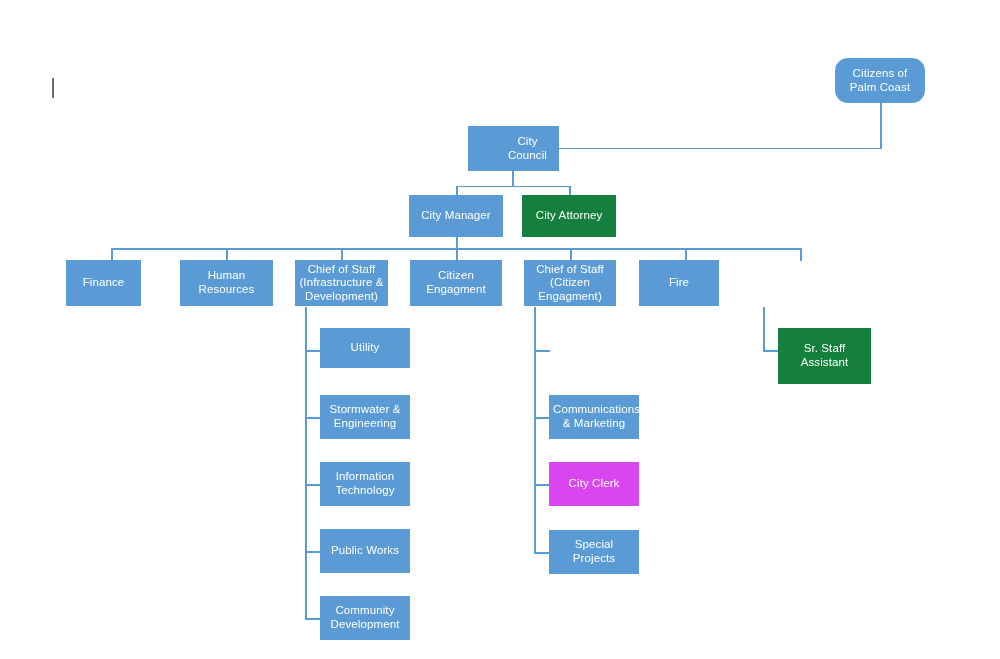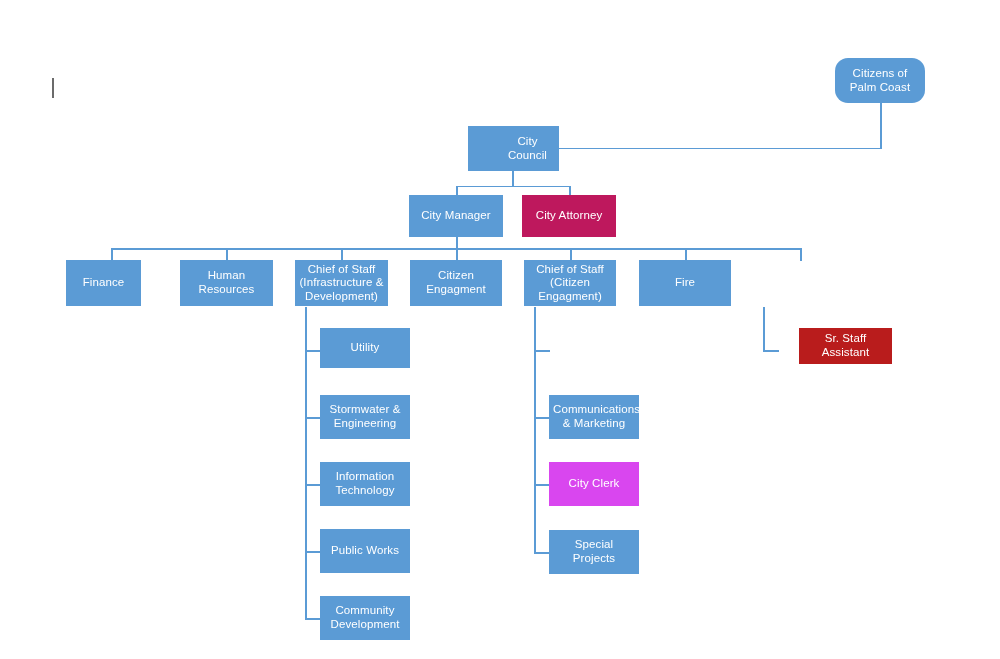--- a/index.html
+++ b/index.html
@@ -97,21 +97,21 @@
   </div>
 
   <div class="node" style="left: 468px; top: 126px; width: 91px; height: 45px; background: rgb(91, 155, 213); color: rgb(255, 255, 255); padding-left: 32px;">
     <span>City Council</span>
   </div>
 
   <div class="node" style="left: 409px; top: 195px; width: 94px; height: 42px; background: rgb(91, 155, 213); color: rgb(255, 255, 255);">
     <span>City Manager</span>
   </div>
 
-  <div class="node" style="left: 522px; top: 195px; width: 94px; height: 42px; background: #be185d; color: rgb(255, 255, 255);">
+  <div class="node" style="left: 522px; top: 195px; width: 94px; height: 42px; background: #15803d; color: rgb(255, 255, 255);">
     <span>City Attorney</span>
   </div>
 
   <div class="node" style="left: 66px; top: 260px; width: 75px; height: 46px; background: rgb(91, 155, 213); color: rgb(255, 255, 255);">
     <span>Finance</span>
   </div>
 
   <div class="node" style="left: 180px; top: 260px; width: 93px; height: 46px; background: rgb(91, 155, 213); color: rgb(255, 255, 255);">
     <span>Human Resources</span>
   </div>
@@ -121,21 +121,21 @@
   </div>
 
   <div class="node" style="left: 410px; top: 260px; width: 92px; height: 46px; background: rgb(91, 155, 213); color: rgb(255, 255, 255);">
     <span>Citizen Engagment</span>
   </div>
 
   <div class="node" style="left: 524px; top: 260px; width: 92px; height: 46px; background: rgb(91, 155, 213); color: rgb(255, 255, 255); justify-content: flex-end;">
     <span>Chief of Staff (Citizen Engagment)</span>
   </div>
 
-  <div class="node" style="left: 639px; top: 260px; width: 92px; height: 46px; background: rgb(91, 155, 213); color: rgb(255, 255, 255);">
+  <div class="node" style="left: 639px; top: 260px; width: 80px; height: 46px; background: rgb(91, 155, 213); color: rgb(255, 255, 255);">
     <span>Fire</span>
   </div>
 
 
   <div class="node" style="left: 320px; top: 328px; width: 90px; height: 40px; background: rgb(91, 155, 213); color: rgb(255, 255, 255); justify-content: center;">
     <span>Utility</span>
   </div>
 
   <div class="node" style="left: 320px; top: 395px; width: 90px; height: 44px; background: rgb(91, 155, 213); color: rgb(255, 255, 255);">
     <span>Stormwater &amp; Engineering</span>
@@ -159,17 +159,17 @@
   </div>
 
   <div class="node" style="left: 549px; top: 462px; width: 90px; height: 44px; background: #d946ef; color: rgb(255, 255, 255);">
     <span>City Clerk</span>
   </div>
 
   <div class="node" style="left: 549px; top: 530px; width: 90px; height: 44px; background: rgb(91, 155, 213); color: rgb(255, 255, 255);">
     <span>Special Projects</span>
   </div>
 
-  <div class="node" style="left: 778px; top: 328px; width: 93px; height: 36px; background: #b91c1c; color: rgb(255, 255, 255); margin-left: 21px;">
+  <div class="node" style="left: 778px; top: 328px; width: 93px; height: 56px; background: #15803d; color: rgb(255, 255, 255);">
     <span>Sr. Staff Assistant</span>
   </div>
 
 </div>
 
 </body></html>

